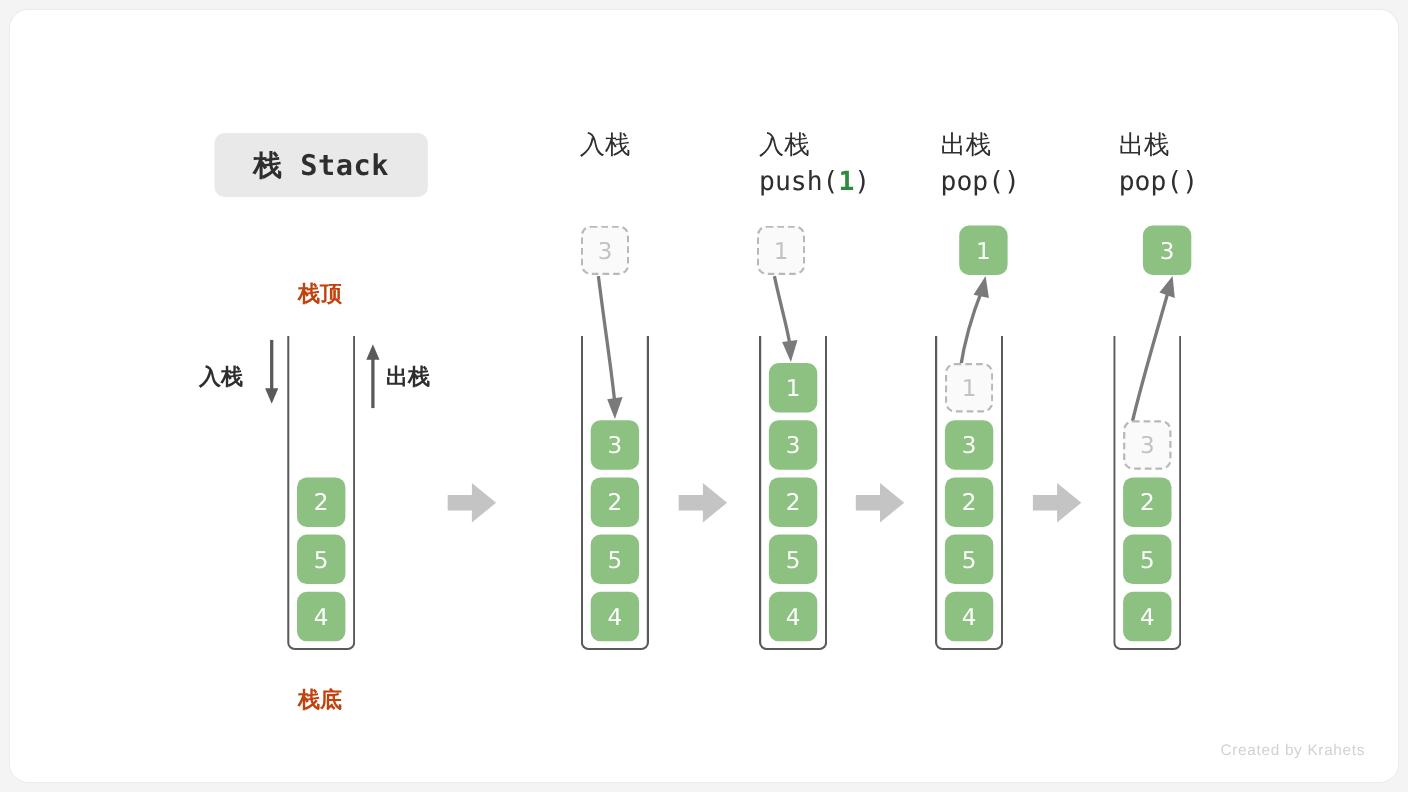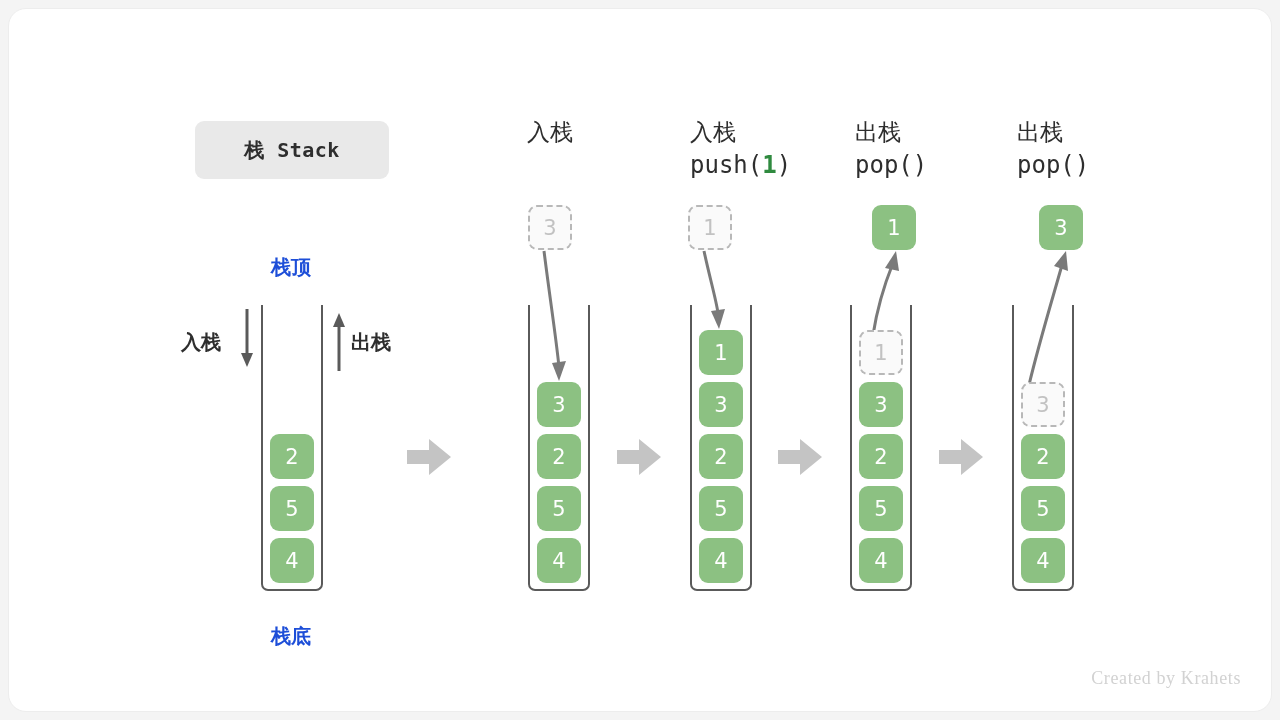--- a/index.html
+++ b/index.html
@@ -22,21 +22,21 @@
   .abs { position: absolute; }
 
   
   #title-chip {
     left: 186px; top: 112px;
     width: 194px; height: 58px;
     background: #e9e9e9;
     border-radius: 9px;
     display: flex; align-items: center; justify-content: center;
     font-family: "DejaVu Sans Mono", monospace;
-    font-size: 20px;
+    font-size: 26px;
     font-weight: bold;
     color: #2e2e2e;
     letter-spacing: 0.5px;
   }
 
   
   .col-head {
     width: 180px;
     text-align: left;
     line-height: 1.38;
@@ -91,31 +91,31 @@
   .side-label {
     font-size: 20px;
     font-weight: bold;
     color: #2e2e2e;
     font-family: "DejaVu Sans", sans-serif;
     white-space: nowrap;
   }
   .cap-label {
     font-size: 20px;
     font-weight: bold;
-    color: #1d4ed8;
+    color: #c2410c;
     font-family: "DejaVu Sans", sans-serif;
     text-align: center;
     white-space: nowrap;
   }
 
   
   #footer {
     right: 30px; bottom: 22px;
-    font-family: Liberation Serif, serif;
-    font-size: 18px;
+    font-family: Liberation Sans, sans-serif;
+    font-size: 14px;
     color: #d2d2d2;
     letter-spacing: 0.6px;
   }
 
   svg { position: absolute; overflow: visible; }
 </style>
 </head>
 <body>
 
 <div id="card">

